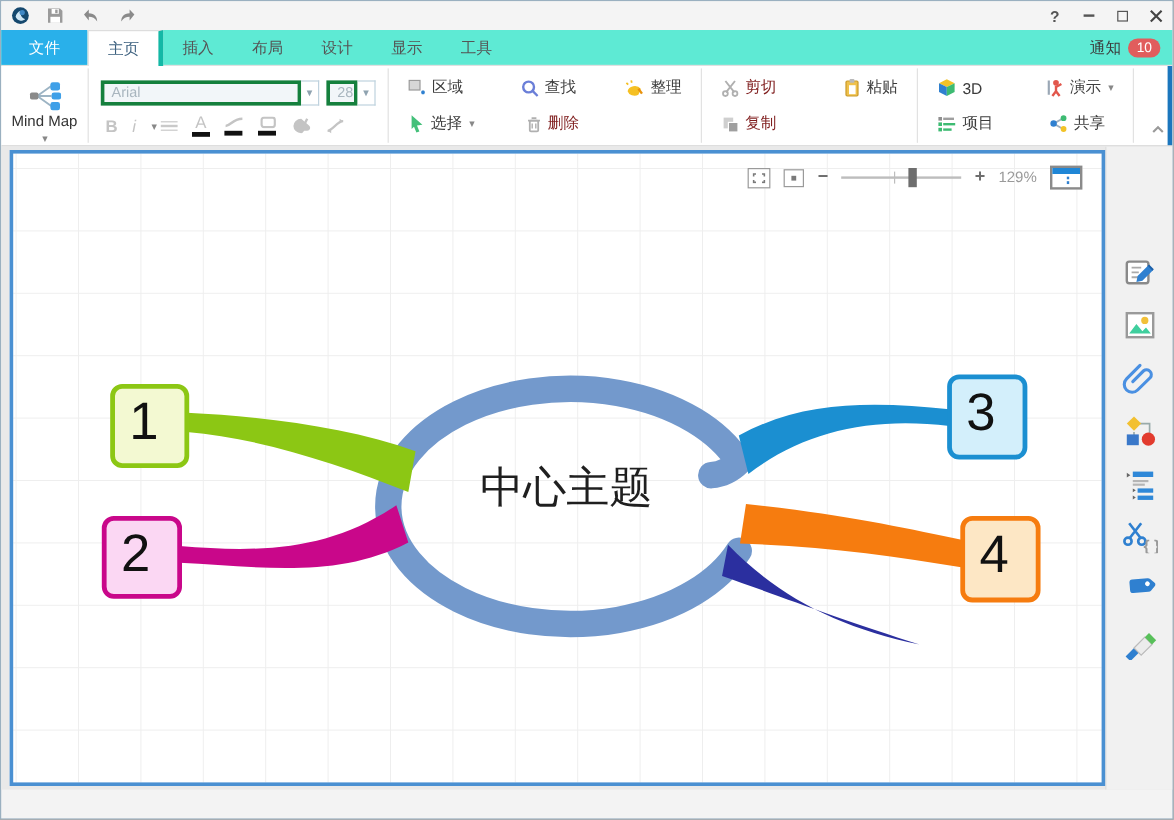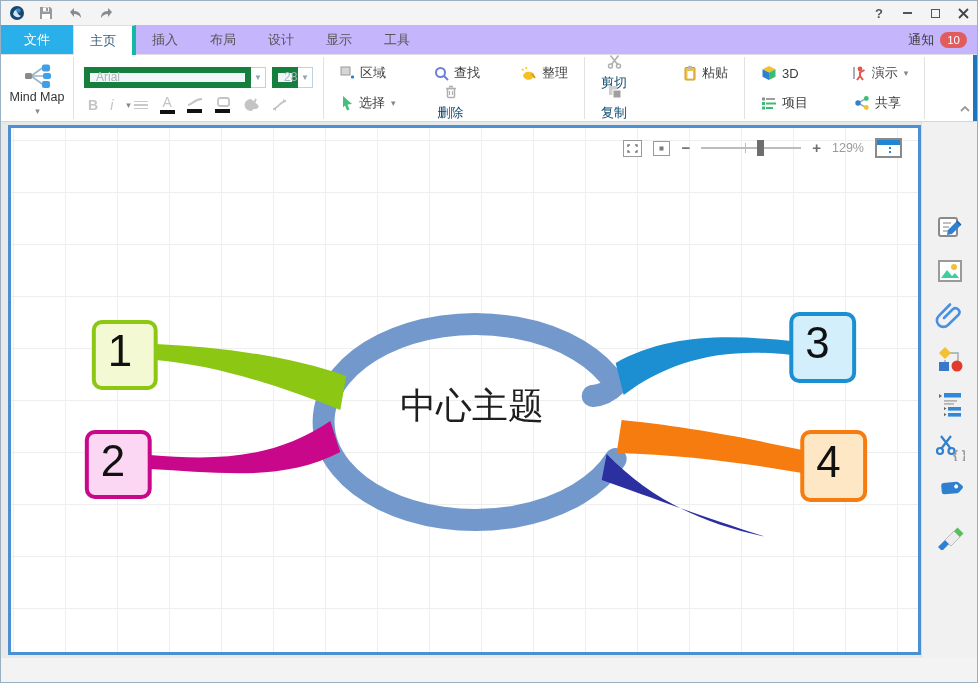--- a/index.html
+++ b/index.html
@@ -9,39 +9,39 @@
   
   .titlebar{height:24px;background:#f4f4f4;display:flex;align-items:center;position:relative;}
   .tb-left{display:flex;align-items:center;gap:14px;padding-left:8px;z-index:2;}
   .tb-title{position:absolute;left:0;right:0;text-align:center;font-size:12.5px;color:#333;}
   .tb-right{margin-left:auto;display:flex;align-items:center;gap:0;z-index:2;}
   .tb-btn{width:28px;height:22px;display:flex;align-items:center;justify-content:center;color:#555;font-size:13px;cursor:default;}
   .maxbox{width:9px;height:9px;border:1.5px solid #555;display:inline-block;}
   .minbar{width:9px;height:2px;background:#555;display:inline-block;}
 
   
-  .tabrow{height:30px;background:#c4b5fd;display:flex;align-items:stretch;border-bottom:1px solid #e0e0e0;position:relative;}
+  .tabrow{height:30px;background:#5eead4;display:flex;align-items:stretch;border-bottom:1px solid #e0e0e0;position:relative;}
   .tab{padding:0 16px;display:flex;align-items:center;font-size:13px;color:#555;cursor:pointer;}
   .tab.file{background:#29b0ea;color:#fff;width:72px;justify-content:center;}
   .tab.active{background:#fff;color:#3b5f7e;border-left:1px solid #ddd;border-right:4px solid #14b8a6;border-top:1px solid #ddd;margin-bottom:-1px;z-index:1;}
   .tab-spacer{flex:1;}
   .notify{display:flex;align-items:center;gap:6px;padding-right:10px;font-size:13px;color:#3c3c3c;}
   .badge{background:#e15d5d;color:#fff;font-size:11.5px;border-radius:9px;padding:1px 7px;line-height:14px;}
 
   
   .ribbon{height:67px;background:#fff;display:flex;align-items:stretch;border-bottom:1px solid #d6d6d6;position:relative;}
   .rsep{width:1px;background:#e2e2e2;margin:2px 0;}
   .rgroup{display:flex;flex-direction:column;justify-content:center;padding:3px 10px;}
   .rrow{display:flex;align-items:center;height:30px;gap:22px;}
   .rbtn{display:flex;align-items:center;gap:5px;padding:3px 6px;border-radius:3px;font-size:13px;color:#3c3c3c;cursor:pointer;white-space:nowrap;}
-  .rbtn.dim{color:#0c4a6e;flex-direction:column;}
+  .rbtn.dim{color:#7f1d1d;}
   .caret{font-size:9px;color:#888;margin-left:1px;}
-  .mm-btn{width:72px;display:flex;flex-direction:column;align-items:center;justify-content:center;gap:2px;cursor:pointer;padding:4px 0 1px;}
+  .mm-btn{width:72px;display:flex;flex-direction:column;align-items:center;justify-content:flex-end;gap:2px;cursor:pointer;padding:4px 0 1px;}
   .mm-label{font-size:12.5px;color:#333;}
-  .combo{height:21px;background:#f2f6f9;border:6px solid #15803d;display:flex;align-items:center;padding:0 6px;font-size:12px;color:#a9b6bf;}
+  .combo{height:21px;background:#f2f6f9;border:3px solid #15803d;display:flex;align-items:center;padding:0 6px;font-size:12px;color:#a9b6bf;}
   .combo-dd{width:15px;height:21px;border:1px solid #bfd2de;border-left:none;display:flex;align-items:center;justify-content:center;color:#8fa3b0;font-size:8px;background:#fff;cursor:pointer;}
   .fmt{display:flex;align-items:center;gap:12px;margin-top:4px;padding-left:4px;}
   .fmt .fi{color:#c4c4c4;font-size:14px;display:flex;flex-direction:column;align-items:center;line-height:12px;cursor:pointer;}
   .ubar{width:15px;height:4px;background:#111;margin-top:2px;}
   .alines{display:flex;flex-direction:column;gap:2px;}
   .alines i{display:block;width:14px;height:1.5px;background:#c9c9c9;}
   .chev{align-self:flex-end;margin:0 6px 6px 0;color:#9a9a9a;font-size:11px;cursor:pointer;}
   .ribbon-edge{position:absolute;right:0;top:0;bottom:0;width:4px;background:#1b76bd;}
 
   

